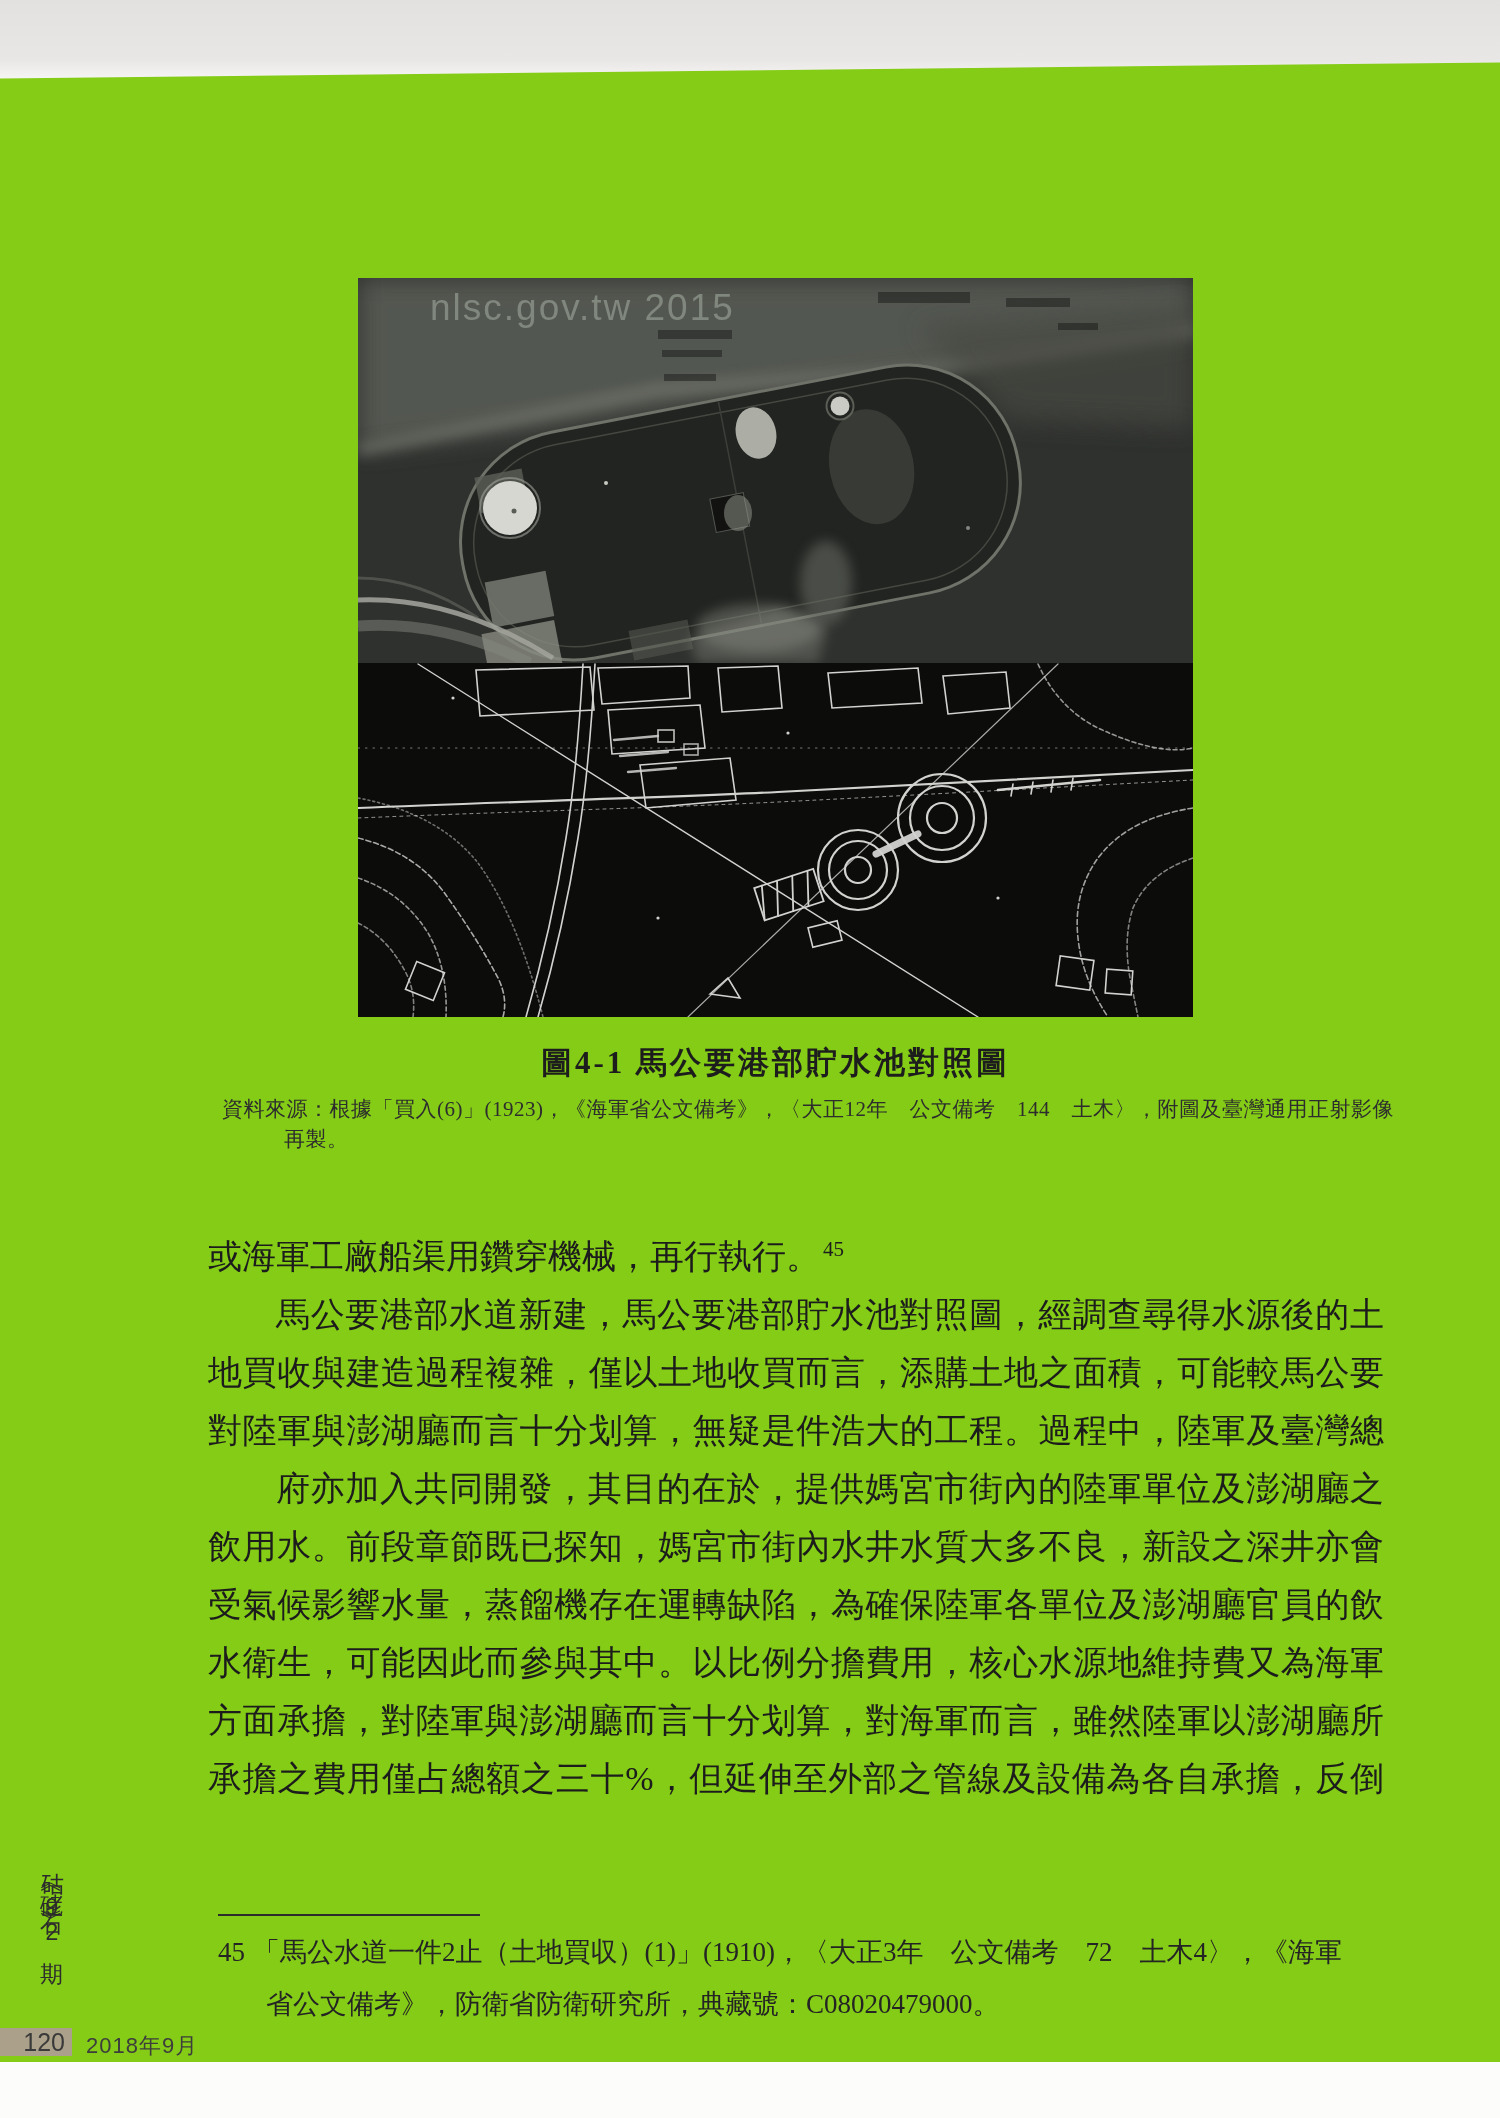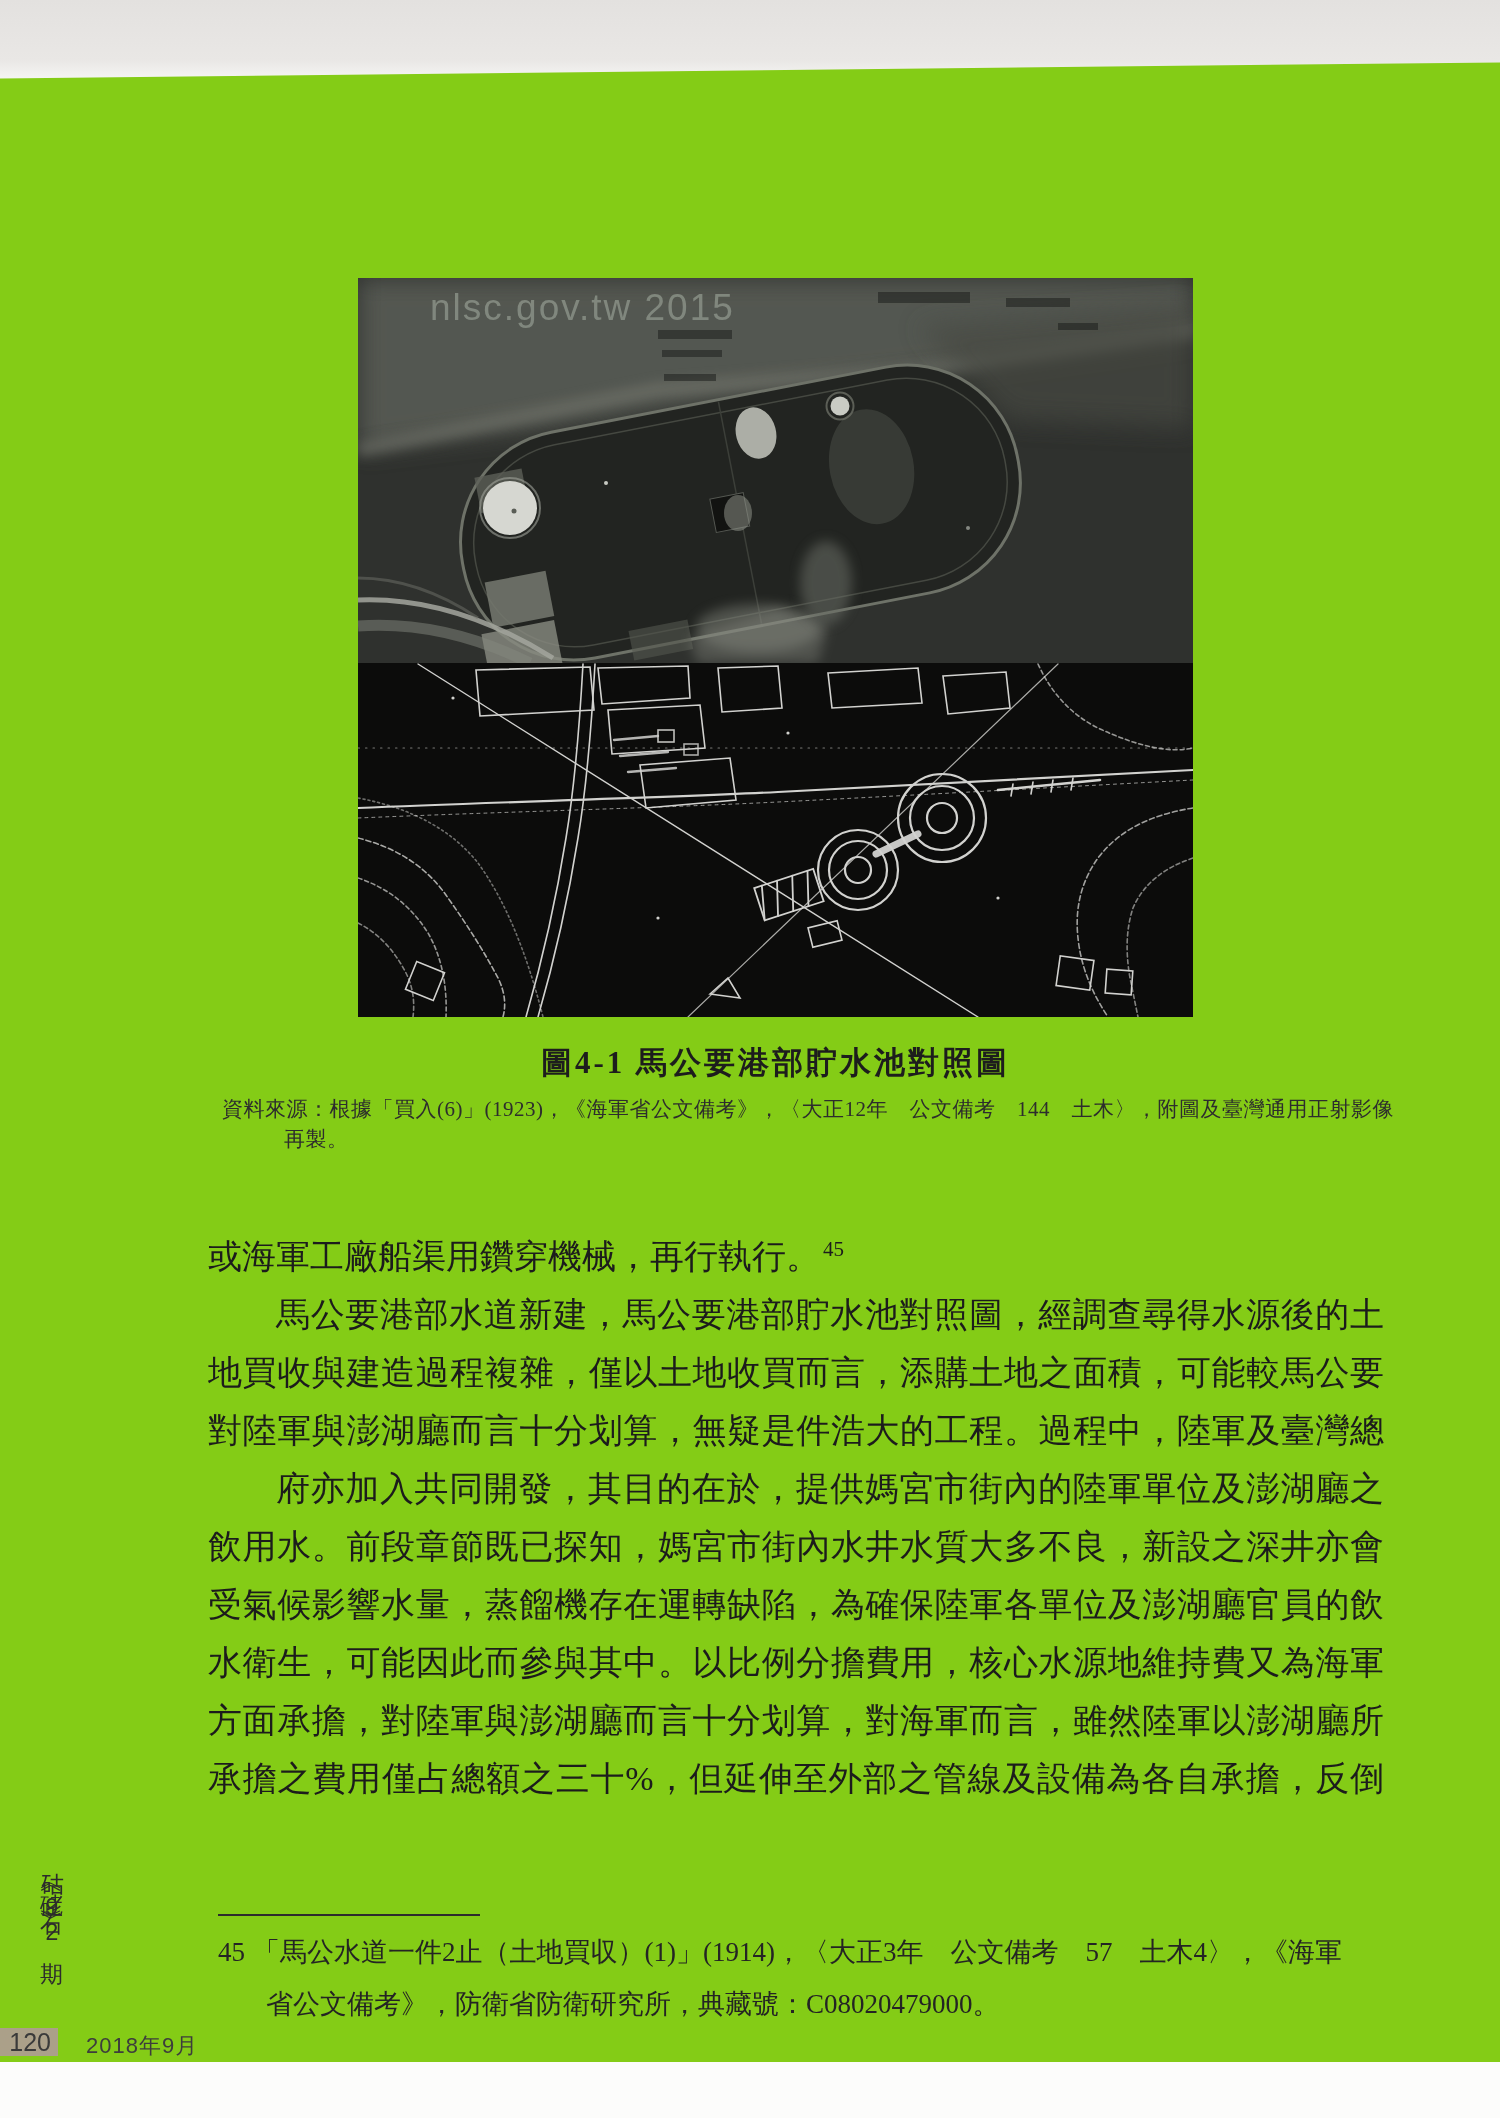--- a/index.html
+++ b/index.html
@@ -44,21 +44,21 @@
   .footnote .fl2{padding-left:48px;}
   .footnote .fnum{margin-right:8px;}
 
   .journal-vert{
     position:absolute;left:34px;top:1876px;height:150px;
     writing-mode:vertical-rl;text-orientation:upright;
     font-family:"Liberation Sans","DejaVu Sans",sans-serif;
     font-size:23px;letter-spacing:-1px;color:#2c2c2c;line-height:36px;
   }
   .page-badge{
-    position:absolute;left:0;top:2028px;width:58px;height:28px;
+    position:absolute;left:0;top:2028px;width:72px;height:28px;
     background:#aba089;display:flex;align-items:center;justify-content:flex-end;
     padding-right:7px;box-sizing:border-box;
     font-family:"Liberation Sans","DejaVu Sans",sans-serif;
     font-size:25px;color:#3a3a3a;
   }
   .footer-date{
     position:absolute;left:86px;top:2031px;
     font-family:"Liberation Sans","DejaVu Sans",sans-serif;
     font-size:22px;color:#3d3d3d;letter-spacing:1px;
   }
@@ -224,21 +224,21 @@
     <div class="line indent">府亦加入共同開發，其目的在於，提供媽宮市街內的陸軍單位及澎湖廳之</div>
     <div class="line">飲用水。前段章節既已探知，媽宮市街內水井水質大多不良，新設之深井亦會</div>
     <div class="line">受氣候影響水量，蒸餾機存在運轉缺陷，為確保陸軍各單位及澎湖廳官員的飲</div>
     <div class="line">水衛生，可能因此而參與其中。以比例分擔費用，核心水源地維持費又為海軍</div>
     <div class="line">方面承擔，對陸軍與澎湖廳而言十分划算，對海軍而言，雖然陸軍以澎湖廳所</div>
     <div class="line">承擔之費用僅占總額之三十%，但延伸至外部之管線及設備為各自承擔，反倒</div>
   </div>
 
   <div class="footnote-sep"></div>
   <div class="footnote">
-    <div class="fl1"><span class="fnum">45</span><span>「馬公水道一件2止（土地買収）(1)」(1914)，〈大正3年　公文備考　57　土木4〉，《海軍</span></div>
+    <div class="fl1"><span class="fnum">45</span><span>「馬公水道一件2止（土地買収）(1)」(1910)，〈大正3年　公文備考　72　土木4〉，《海軍</span></div>
     <div class="fl2">省公文備考》，防衛省防衛研究所，典藏號：C08020479000。</div>
   </div>
 
   <div class="journal-vert">《硓𥑮石》92期</div>
   <div class="page-badge">120</div>
   <div class="footer-date">2018年9月</div>
 
   <div class="bottom-white"></div>
 </div>
 

